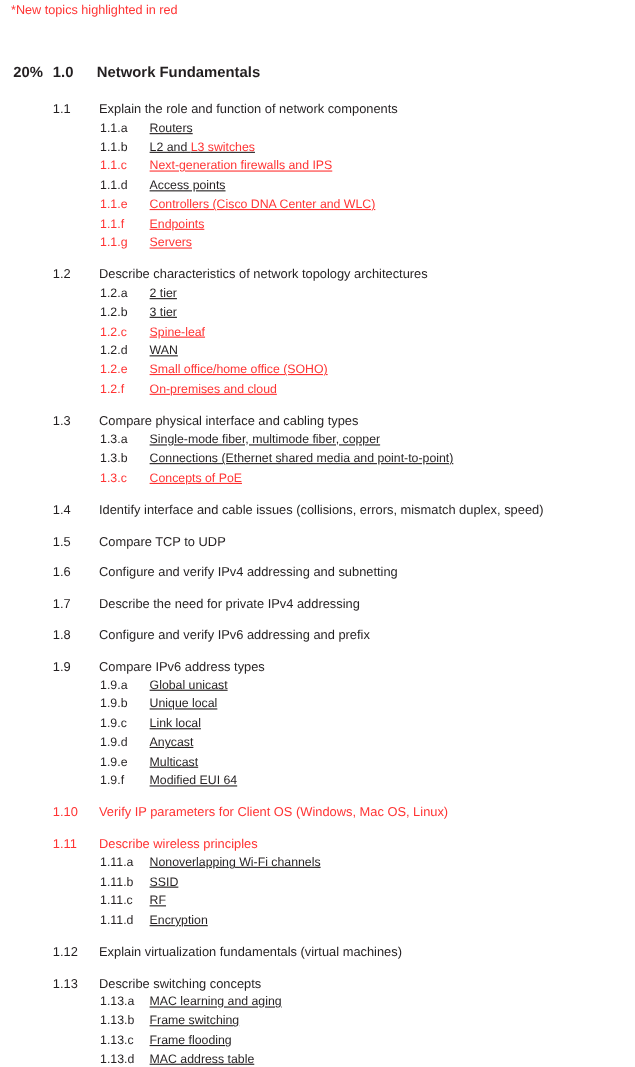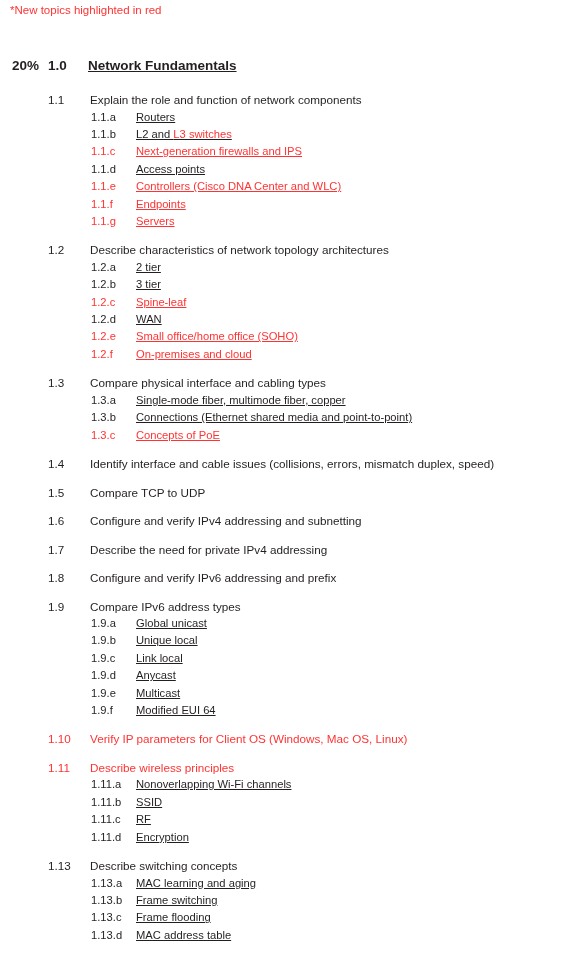--- a/index.html
+++ b/index.html
@@ -53,21 +53,20 @@
     width: 36px;
     margin-left: 12px;
     flex: 0 0 auto;
   }
   .domain-num {
     width: 40px;
     flex: 0 0 auto;
   }
   .domain-title {
     flex: 1 1 auto;
-    text-decoration: underline;
   }
 
   
   .topic {
     margin-top: 11px;
   }
   .topic-row {
     display: flex;
     align-items: flex-end;
     font-size: 11.7px;
@@ -285,20 +284,26 @@
             <span class="sub-num">1.11.c</span>
             <span class="sub-text">RF</span>
           </div>
           <div class="sub-row black">
             <span class="sub-num">1.11.d</span>
             <span class="sub-text">Encryption</span>
           </div>
         </div>
         <div class="topic">
           <div class="topic-row black">
+            <span class="topic-num">1.12</span>
+            <span class="topic-text">Explain virtualization fundamentals (virtual machines)</span>
+          </div>
+        </div>
+        <div class="topic">
+          <div class="topic-row black">
             <span class="topic-num">1.13</span>
             <span class="topic-text">Describe switching concepts</span>
           </div>
           <div class="sub-row black">
             <span class="sub-num">1.13.a</span>
             <span class="sub-text">MAC learning and aging</span>
           </div>
           <div class="sub-row black">
             <span class="sub-num">1.13.b</span>
             <span class="sub-text">Frame switching</span>

